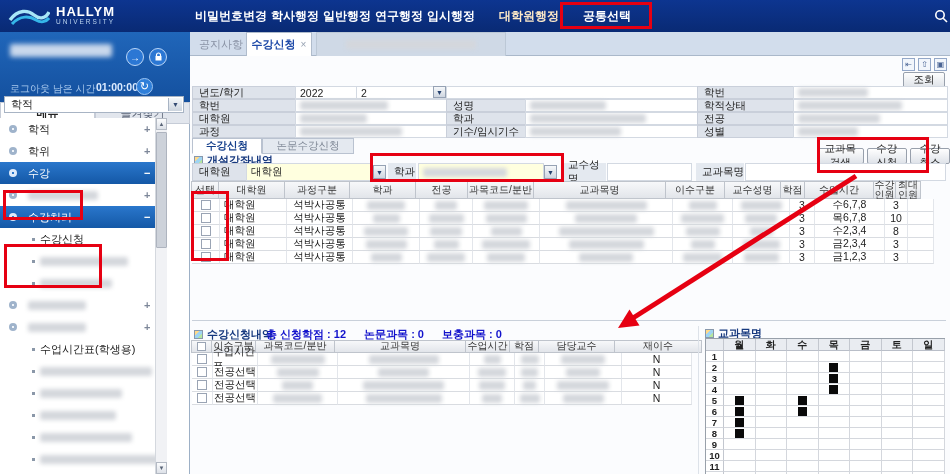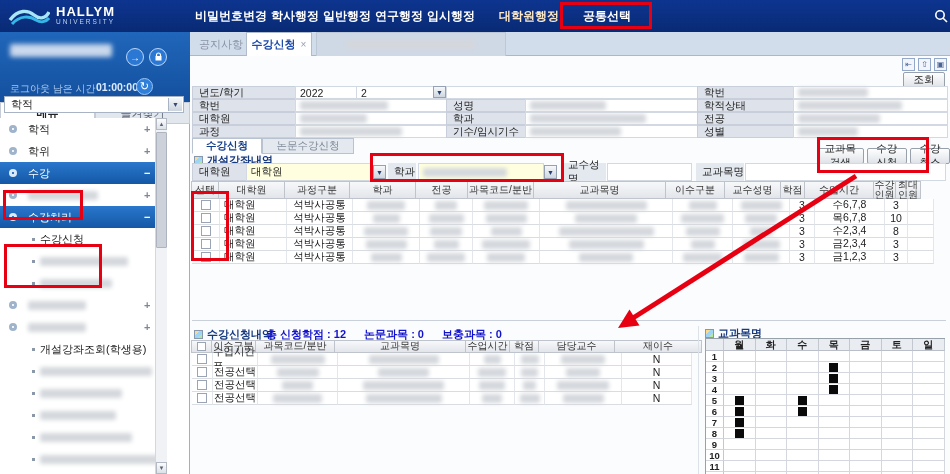--- a/index.html
+++ b/index.html
@@ -189,21 +189,21 @@
           <span class="bblur" style="position: absolute; left: 28px; width: 58px;"></span>
           <span class="expand">+</span>
         </div>
         <div class="tree-row">
           <span class="gear"></span>
           <span class="bblur" style="position: absolute; left: 28px; width: 58px;"></span>
           <span class="expand">+</span>
         </div>
         <div class="tree-row">
           <span class="dot"></span>
-          <span class="tree-lb2">개설강좌조회(학생용)</span>
+          <span class="tree-lb2">수업시간표(학생용)</span>
         </div>
         <div class="tree-row">
           <span class="dot"></span>
           <span class="bblur" style="position: absolute; left: 40px; width: 112px;"></span>
         </div>
         <div class="tree-row">
           <span class="dot"></span>
           <span class="bblur" style="position: absolute; left: 40px; width: 82px;"></span>
         </div>
         <div class="tree-row">

